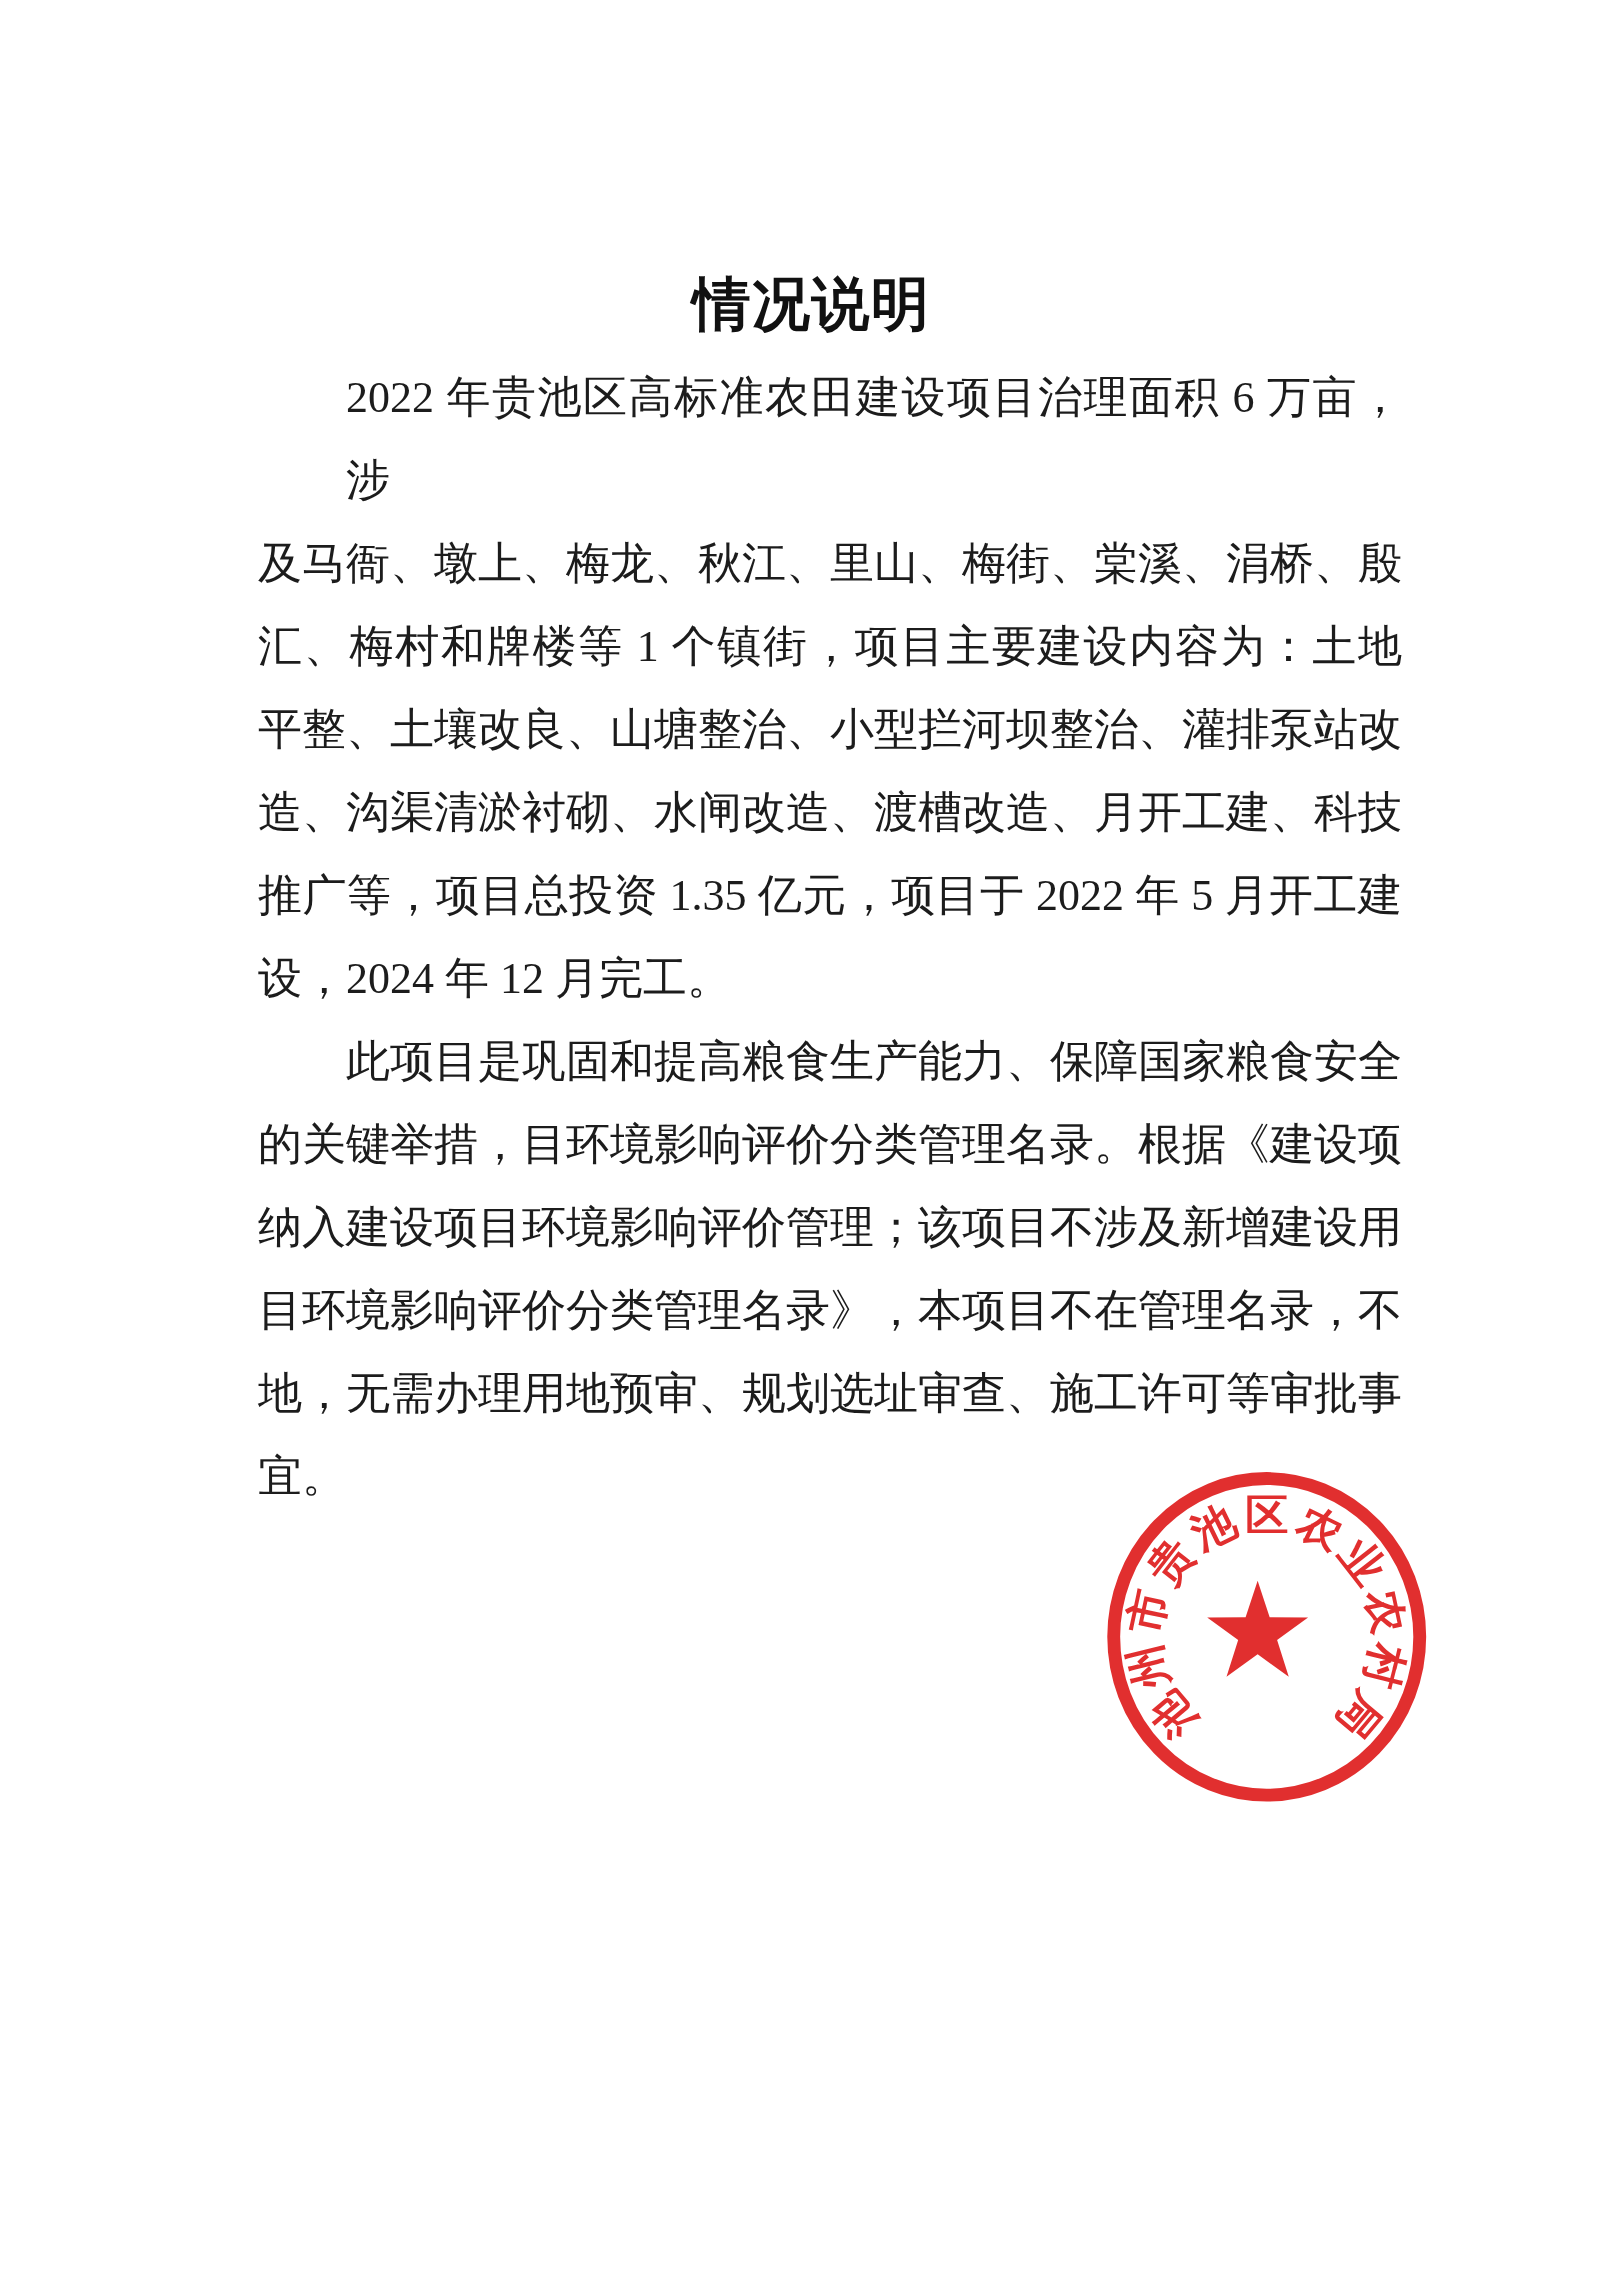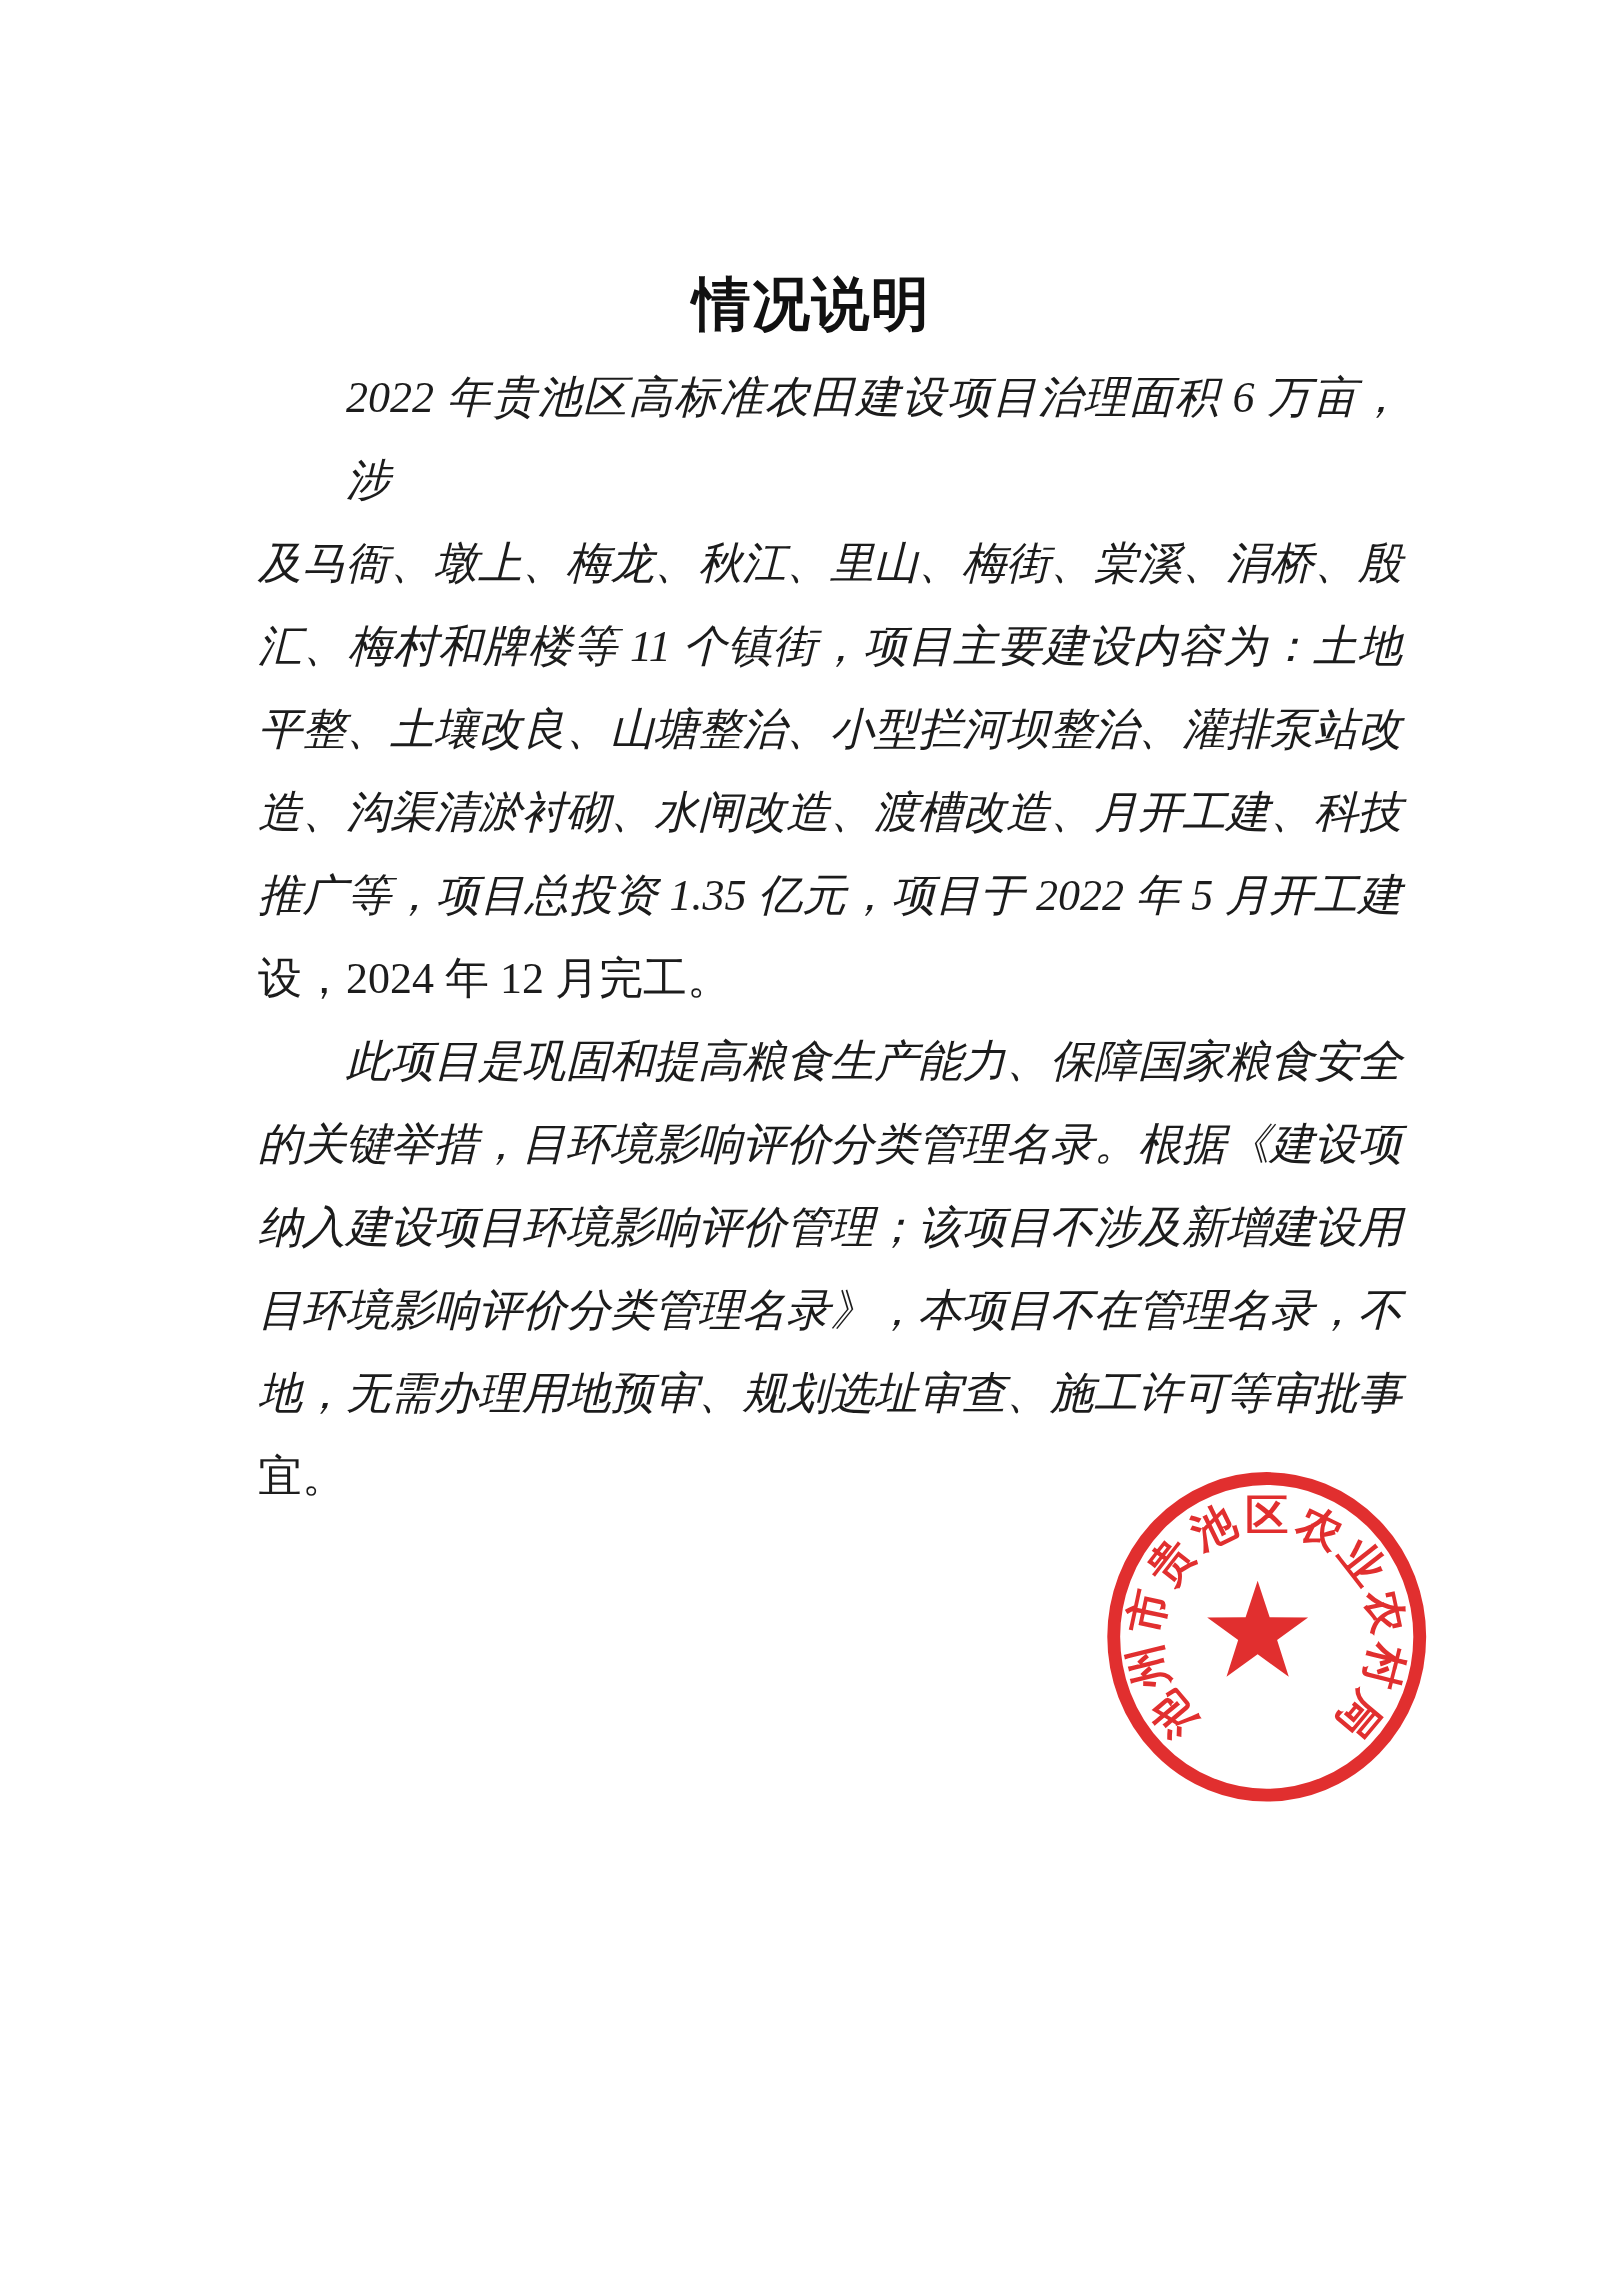--- a/index.html
+++ b/index.html
@@ -32,21 +32,20 @@
     font-size: 44px;
     line-height: 83px;
     color: #1c1c1c;
   }
   .doc-body .line { width: 100%; white-space: nowrap; }
   .doc-body .line.j {
     white-space: normal;
     text-align: justify;
     text-align-last: justify;
     text-justify: inter-character;
-    font-style: italic;
   }
   .doc-body .line.indent { padding-left: 88px; box-sizing: border-box; }
   .date-line {
     position: absolute;
     top: 1689px;
     left: 1086px;
     font-size: 44px;
     line-height: 53px;
     color: #1c1c1c;
     letter-spacing: 2.3px;
@@ -69,21 +68,21 @@
 </head>
 <body>
 
 <div class="page">
 
   <h1 class="doc-title">情况说明</h1>
 
   <div class="doc-body" id="doc-body">
       <div class="line j indent">2022 年贵池区高标准农田建设项目治理面积 6 万亩，涉</div>
       <div class="line j">及马衙、墩上、梅龙、秋江、里山、梅街、棠溪、涓桥、殷</div>
-      <div class="line j">汇、梅村和牌楼等 11 个镇街，项目主要建设内容为：土地</div>
+      <div class="line j">汇、梅村和牌楼等 1 个镇街，项目主要建设内容为：土地</div>
       <div class="line j">平整、土壤改良、山塘整治、小型拦河坝整治、灌排泵站改</div>
       <div class="line j">造、沟渠清淤衬砌、水闸改造、渡槽改造、月开工建、科技</div>
       <div class="line j">推广等，项目总投资 1.35 亿元，项目于 2022 年 5 月开工建</div>
       <div class="line">设，2024 年 12 月完工。</div>
       <div class="line j indent">此项目是巩固和提高粮食生产能力、保障国家粮食安全</div>
       <div class="line j">的关键举措，目环境影响评价分类管理名录。根据《建设项</div>
       <div class="line j">纳入建设项目环境影响评价管理；该项目不涉及新增建设用</div>
       <div class="line j">目环境影响评价分类管理名录》，本项目不在管理名录，不</div>
       <div class="line j">地，无需办理用地预审、规划选址审查、施工许可等审批事</div>
       <div class="line">宜。</div>

